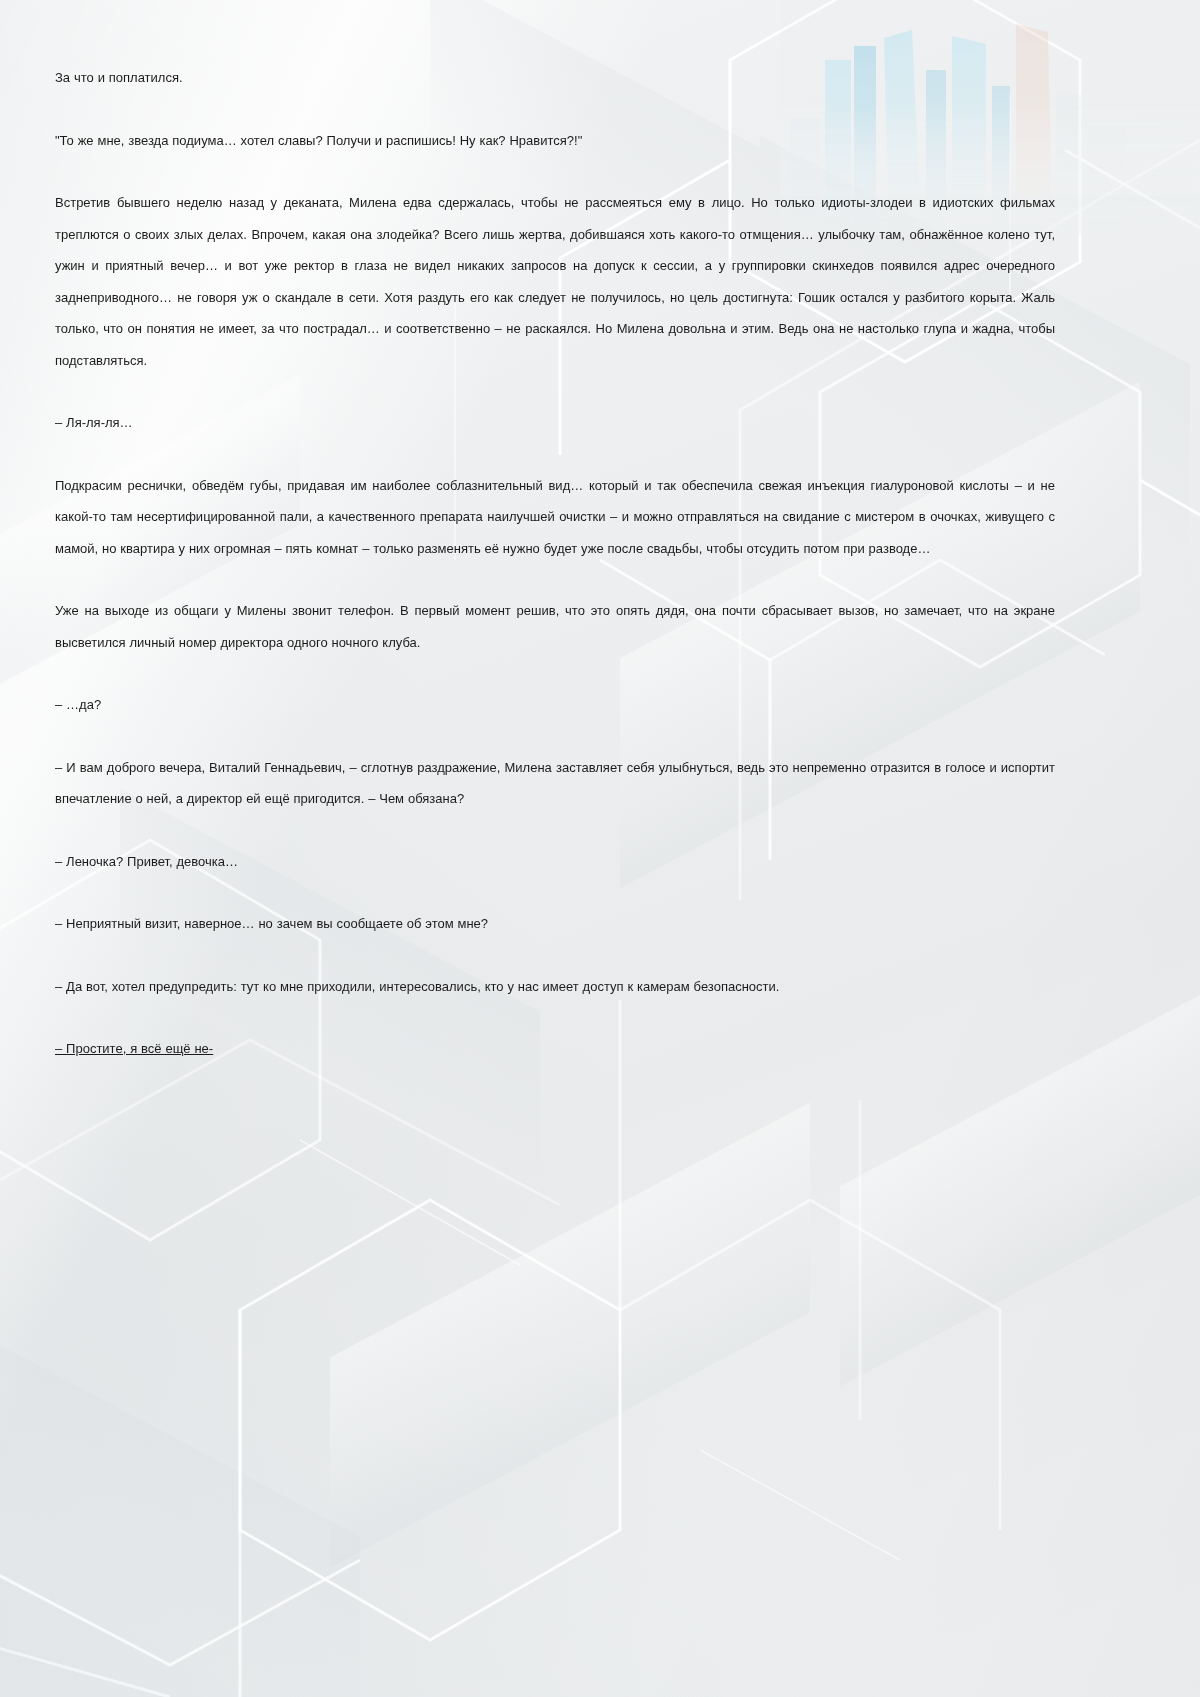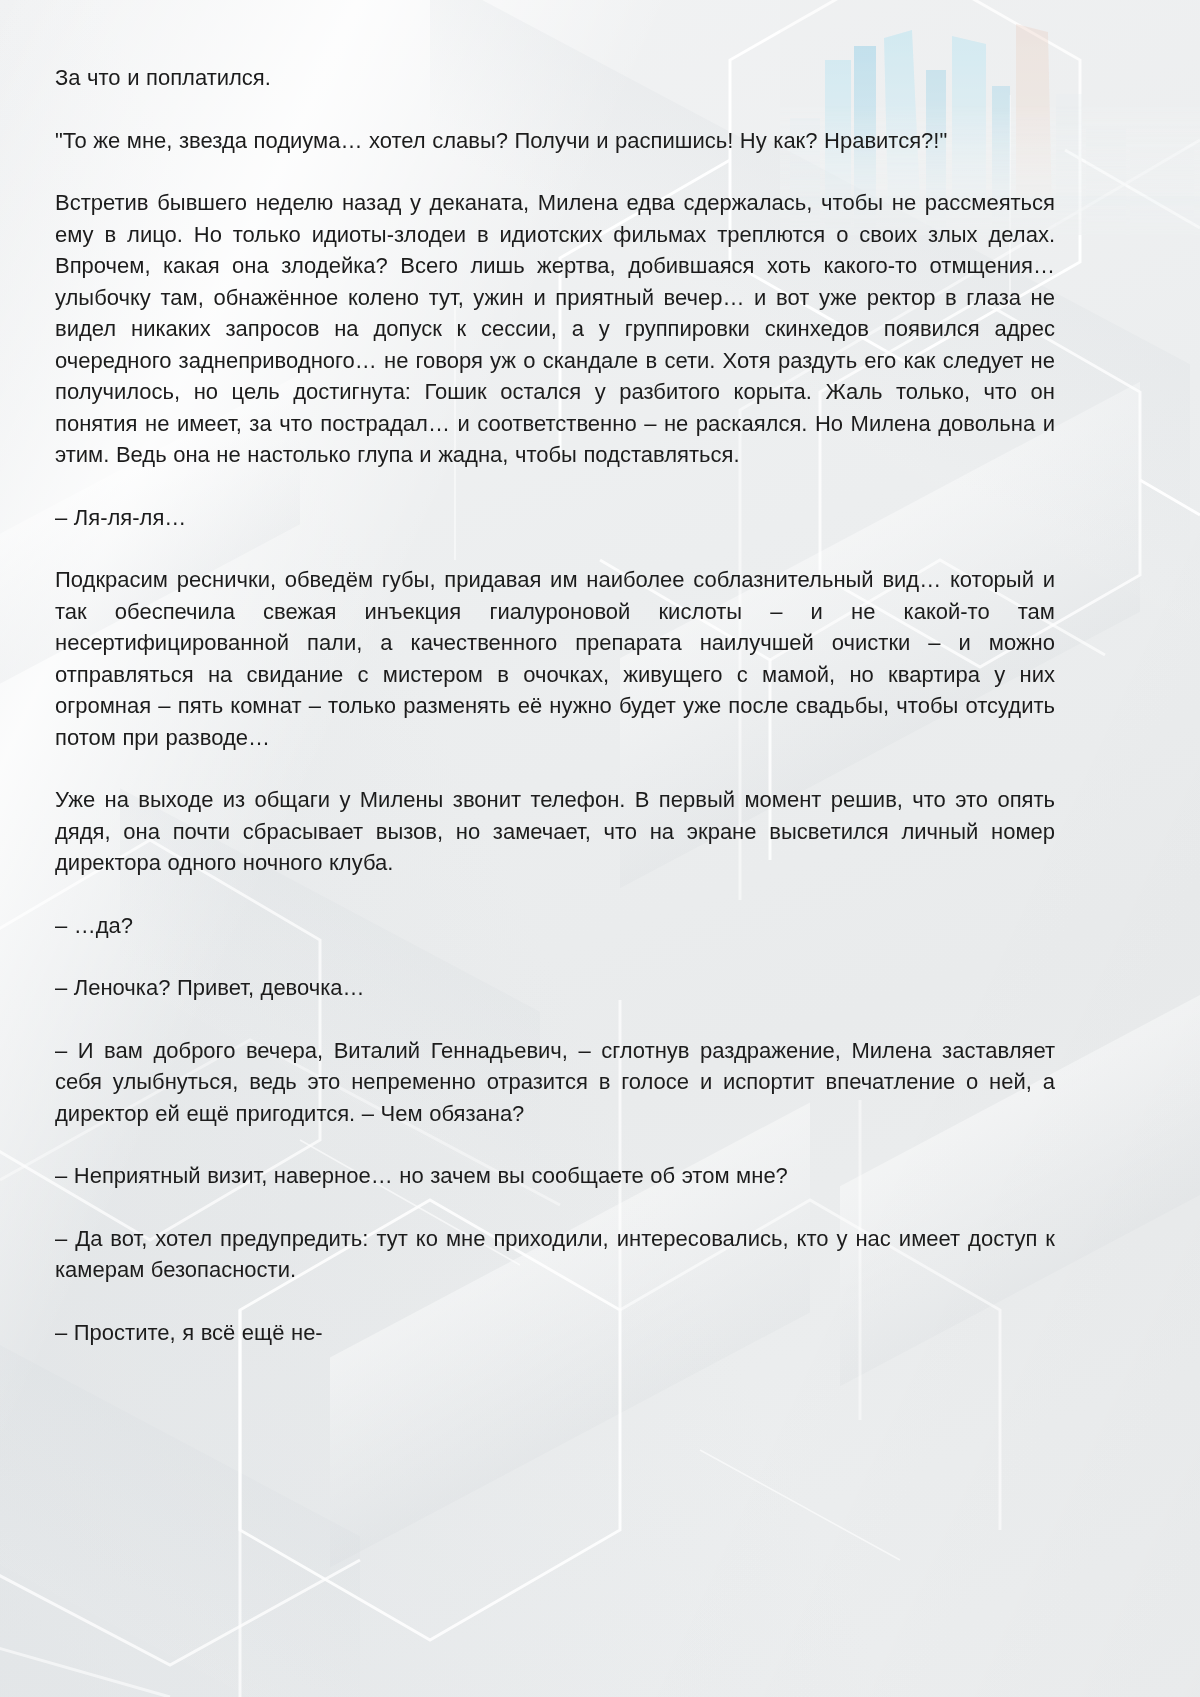--- a/index.html
+++ b/index.html
@@ -68,28 +68,28 @@
   
   #text-column {
     position: absolute;
     z-index: 2;
     left: 55px;
     top: 62px;
     width: 1000px;
   }
   .para {
     color: #1c1c1c;
-    font-size: 22px;
+    font-size: 13px;
     line-height: 31.5px;
     text-align: justify;
     margin: 0 0 31px 0;
     -webkit-font-smoothing: antialiased;
     word-spacing: 0.02em;
   }
-  .para:last-child { margin-bottom: 16px; }
+  .para:last-child { margin-bottom: 16px; text-decoration: underline; }
   
   .para.short { text-align: left; }
 </style>
 </head>
 <body>
 
 <div id="page-background">
   <div id="bg-base"></div>
   <div id="bg-wash"></div>
 
@@ -184,18 +184,18 @@
 </div>
 
 <main id="text-column">
   <p class="para short">За что и поплатился.</p>
   <p class="para short">"То же мне, звезда подиума… хотел славы? Получи и распишись! Ну как? Нравится?!"</p>
   <p class="para">Встретив бывшего неделю назад у деканата, Милена едва сдержалась, чтобы не рассмеяться ему в лицо. Но только идиоты-злодеи в идиотских фильмах треплются о своих злых делах. Впрочем, какая она злодейка? Всего лишь жертва, добившаяся хоть какого-то отмщения… улыбочку там, обнажённое колено тут, ужин и приятный вечер… и вот уже ректор в глаза не видел никаких запросов на допуск к сессии, а у группировки скинхедов появился адрес очередного заднеприводного… не говоря уж о скандале в сети. Хотя раздуть его как следует не получилось, но цель достигнута: Гошик остался у разбитого корыта. Жаль только, что он понятия не имеет, за что пострадал… и соответственно – не раскаялся. Но Милена довольна и этим. Ведь она не настолько глупа и жадна, чтобы подставляться.</p>
   <p class="para short">– Ля-ля-ля…</p>
   <p class="para">Подкрасим реснички, обведём губы, придавая им наиболее соблазнительный вид… который и так обеспечила свежая инъекция гиалуроновой кислоты – и не какой-то там несертифицированной пали, а качественного препарата наилучшей очистки – и можно отправляться на свидание с мистером в очочках, живущего с мамой, но квартира у них огромная – пять комнат – только разменять её нужно будет уже после свадьбы, чтобы отсудить потом при разводе…</p>
   <p class="para">Уже на выходе из общаги у Милены звонит телефон. В первый момент решив, что это опять дядя, она почти сбрасывает вызов, но замечает, что на экране высветился личный номер директора одного ночного клуба.</p>
   <p class="para short">– …да?</p>
+  <p class="para">– И вам доброго вечера, Виталий Геннадьевич, – сглотнув раздражение, Милена заставляет себя улыбнуться, ведь это непременно отразится в голосе и испортит впечатление о ней, а директор ей ещё пригодится. – Чем обязана?</p>
   <p class="para short">– Леночка? Привет, девочка…</p>
-  <p class="para">– И вам доброго вечера, Виталий Геннадьевич, – сглотнув раздражение, Милена заставляет себя улыбнуться, ведь это непременно отразится в голосе и испортит впечатление о ней, а директор ей ещё пригодится. – Чем обязана?</p>
   <p class="para short">– Неприятный визит, наверное… но зачем вы сообщаете об этом мне?</p>
   <p class="para">– Да вот, хотел предупредить: тут ко мне приходили, интересовались, кто у нас имеет доступ к камерам безопасности.</p>
   <p class="para short">– Простите, я всё ещё не-</p>
 </main>
 
 </body></html>

